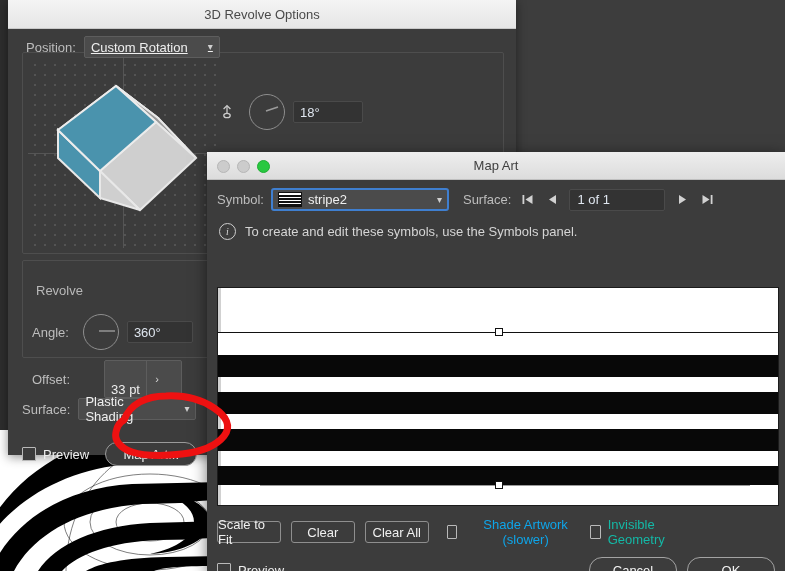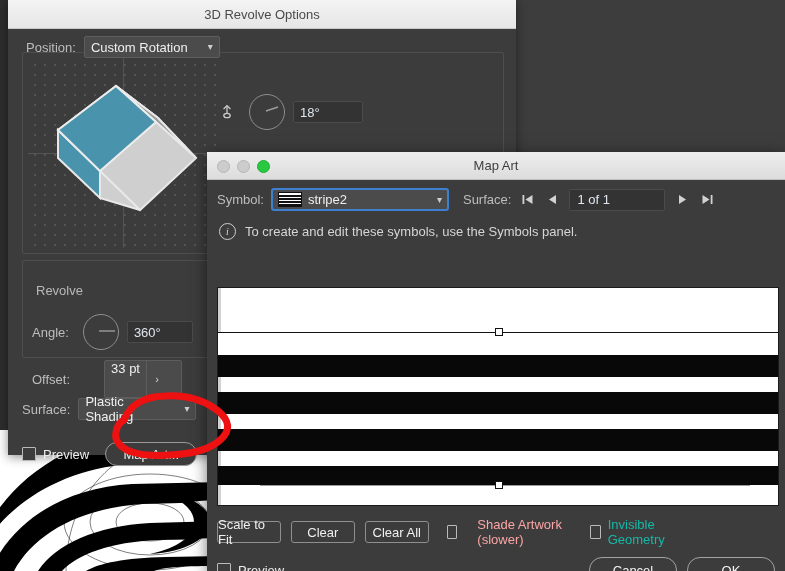--- a/index.html
+++ b/index.html
@@ -69,21 +69,21 @@
   }
 
   
   .rev-group{left:14px;top:232px;width:480px;height:96px;}
   .grp-title{position:absolute;left:24px;top:255px;color:#b9b9b9;font-size:13px;background:#3c3c3c;padding:0 4px;}
   .angle-row{position:absolute;left:24px;top:286px;display:flex;align-items:center;}
   .angle-dial{width:34px;height:34px;border-radius:50%;border:1.5px solid #8e8e8e;position:relative;margin:0 8px;}
   .offset-row{position:absolute;left:24px;top:332px;display:flex;align-items:center;gap:28px;}
   .stepfield{
     height:38px;background:#4b4b4b;border:1px solid #5d5d5d;border-radius:2px;
-    color:#efefef;font-size:13px;display:flex;align-items:flex-start;box-sizing:border-box;
+    color:#efefef;font-size:13px;display:flex;align-items:flex-end;box-sizing:border-box;
   }
   .stepfield .val{padding:0 6px;}
   .stepfield .arrow{border-left:1px solid #5d5d5d;width:20px;height:100%;
       display:flex;align-items:center;justify-content:center;color:#d6d6d6;font-size:11px;}
 
   .surface-row{position:absolute;left:14px;top:370px;display:flex;align-items:center;}
   .bottom-row{position:absolute;left:14px;top:414px;display:flex;align-items:center;}
 
   .chk{width:12px;height:12px;border:1px solid #b9b9b9;background:#3c3c3c;border-radius:1px;display:inline-block;}
   .pillbtn{
@@ -195,21 +195,21 @@
 
   <div class="revolve">
     <div class="revolve-title">3D Revolve Options</div>
 
     <div class="revolve-body">
 
       <div class="group-box pos-group"></div>
 
       <div class="pos-row row">
         <span class="lbl" style="margin-right:8px;">Position:</span>
-        <div class="combo" style="width:136px;">
+        <div class="combo" style="width:136px;text-decoration:underline;">
           <span>Custom Rotation</span>
           <span class="chev">▾</span>
         </div>
       </div>
 
       <div class="cube-area">
         <div class="grid"></div>
         <div class="axis-h"></div>
         <div class="axis-v"></div>
         <svg width="190" height="190" viewBox="0 0 190 190" style="position:absolute;left:0;top:0;">
@@ -369,21 +369,21 @@
         </div>
         <div class="rectbtn" style="width:84px;margin-left:10px;">
           <span>Clear</span>
         </div>
         <div class="rectbtn" style="width:84px;margin-left:10px;">
           <span>Clear All</span>
         </div>
 
         <div class="ck-row" style="margin-left:18px;">
           <span class="chk"></span>
-          <span class="lbl" style="color:#fca5a5;margin-left:20px;">Shade Artwork (slower)</span>
+          <span class="lbl" style="color:#0ea5e9;margin-left:20px;text-align:center;">Shade Artwork (slower)</span>
         </div>
         <div class="ck-row" style="margin-left:16px;">
           <span class="chk"></span>
           <span class="lbl" style="color:#14b8a6;margin-left:7px;">Invisible Geometry</span>
         </div>
       </div>
 
       <div class="foot-row">
         <span class="chk"></span>
         <span class="lbl" style="color:#ededed;margin-left:7px;">Preview</span>

